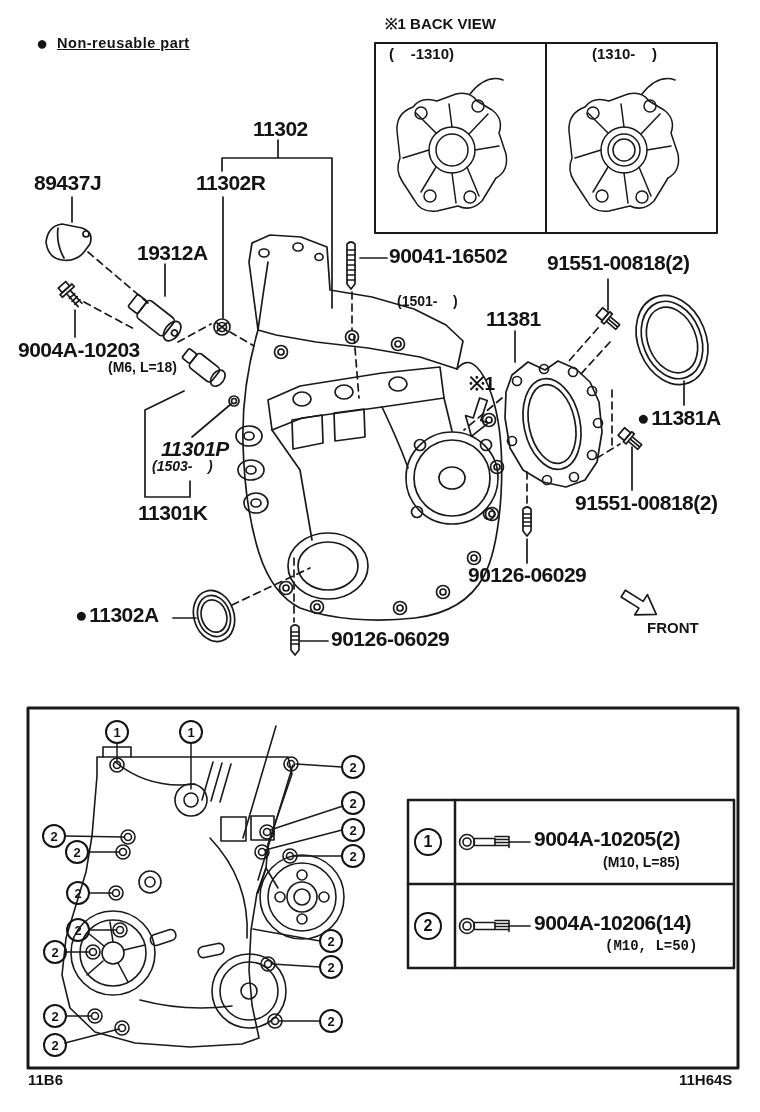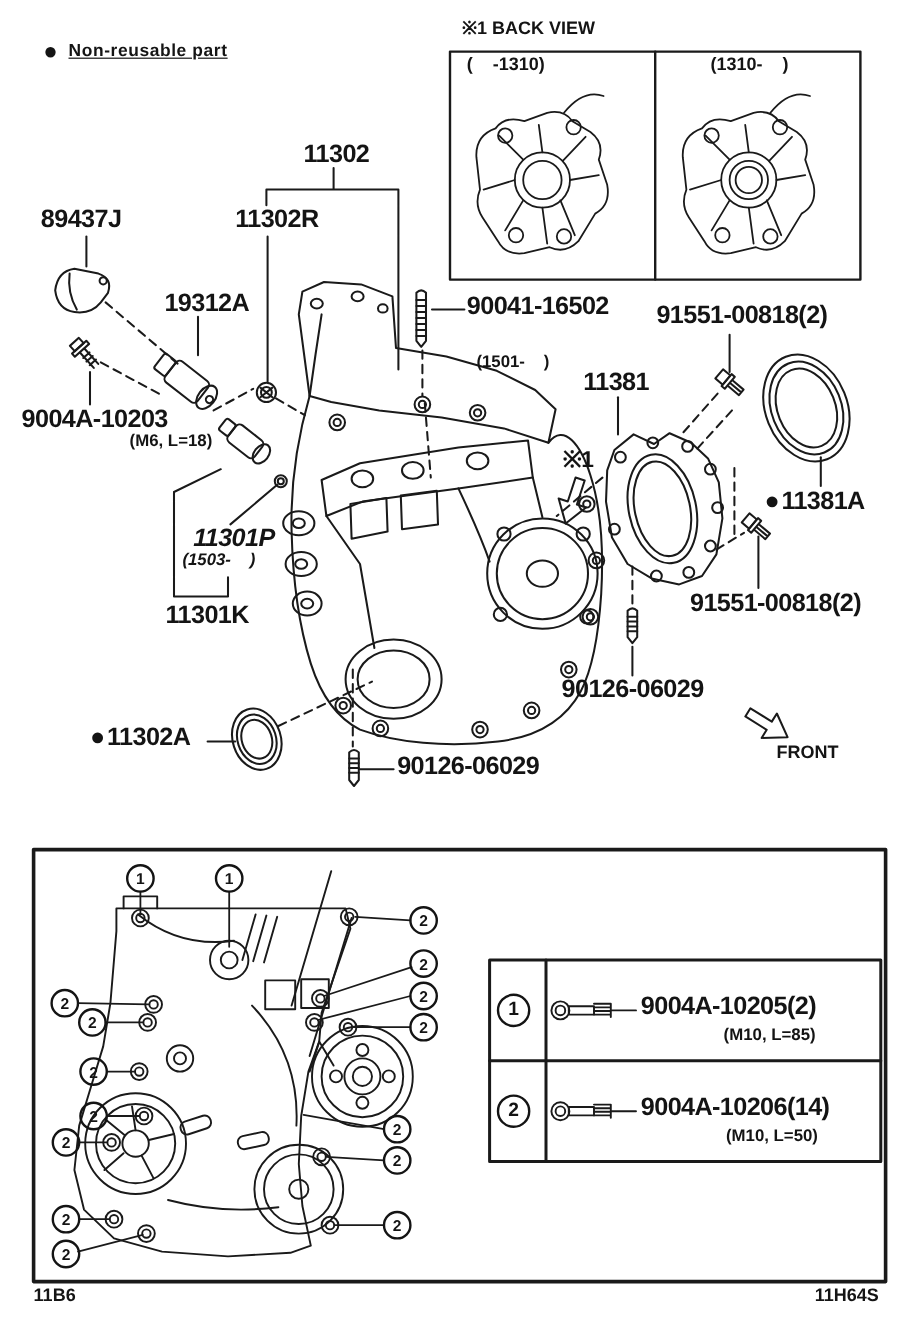--- a/index.html
+++ b/index.html
@@ -395,18 +395,18 @@
 <div class="callout" style="left:55px;top:1045px;">2</div>
 <div class="callout" style="left:331px;top:941px;">2</div>
 <div class="callout" style="left:331px;top:967px;">2</div>
 <div class="callout" style="left:331px;top:1021px;">2</div>
 
 <div class="callout big" style="left:428px;top:842px;">1</div>
 <div class="callout big" style="left:428px;top:926px;">2</div>
 <div class="lbl" style="left:534px;top:828px;">9004A-10205(2)</div>
 <div class="lbl sm" style="left:603px;top:855px;">(M10, L=85)</div>
 <div class="lbl" style="left:534px;top:912px;">9004A-10206(14)</div>
-<div class="lbl sm" style="left:605px;top:939px;">(M10, L=50)</div>
+<div class="lbl sm" style="left:605px;top:939px;font-family:Liberation Mono, monospace;">(M10, L=50)</div>
 
 <div class="lbl md" style="left:28px;top:1072px;">11B6</div>
 <div class="lbl md" style="left:679px;top:1072px;">11H64S</div>
 
 </div>
 
 </body></html>

